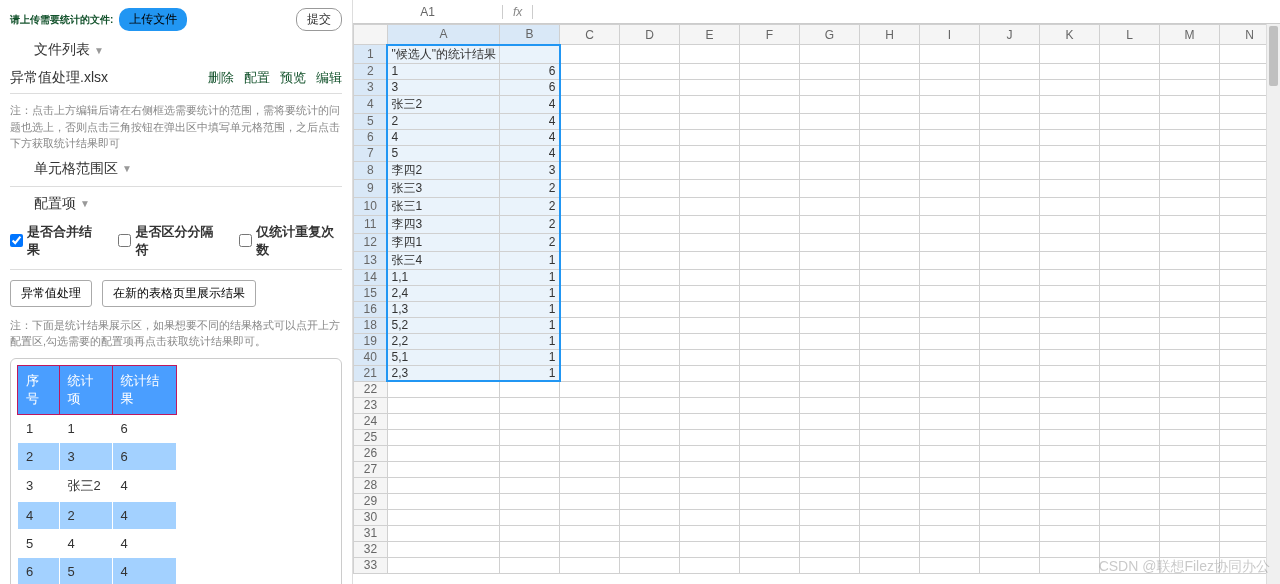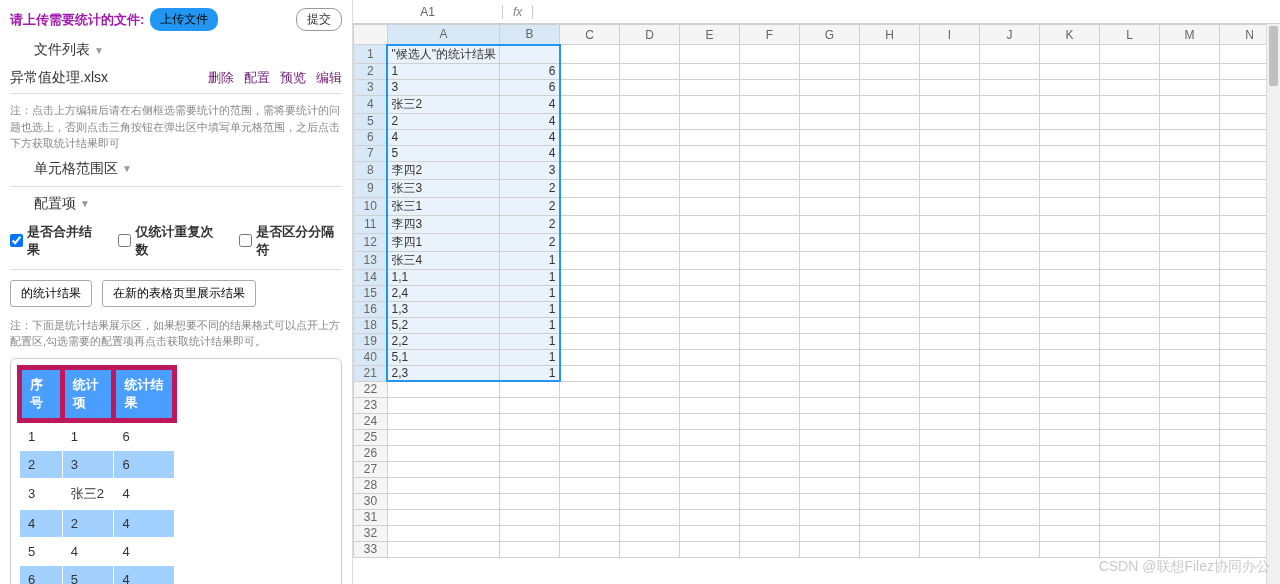--- a/index.html
+++ b/index.html
@@ -2,48 +2,48 @@
 <html><head>
   <meta charset="utf-8">
   <style>
     * { margin: 0; padding: 0; box-sizing: border-box; }
     body { font-family: Arial, "Microsoft YaHei", sans-serif; font-size: 12px; color: #333; width: 1280px; height: 584px; overflow: hidden; position: relative; }
     .container { display: flex; width: 100%; height: 100%; }
     .left-panel { width: 400px; height: 100%; padding: 8px 10px; overflow-y: auto; border-right: 1px solid #ddd; position: relative; }
     .right-panel { flex: 1; height: 100%; display: flex; flex-direction: column; background: #fff; position: relative; }
     
     .upload-row { display: flex; align-items: center; gap: 6px; margin-bottom: 10px; }
-    .upload-label { font-size: 13px; color: #a21caf; font-weight: bold; }
+    .upload-label { font-size: 10px; color: #14532d; font-weight: bold; }
     .btn-primary { background: #2196f3; color: #000000; border: none; padding: 3px 10px; border-radius: 10px; font-size: 12px; cursor: pointer; }
     .btn-outline { background: #fff; color: #333; border: 1px solid #999; padding: 2px 10px; border-radius: 10px; font-size: 12px; cursor: pointer; }
     .submit-wrap { margin-left: auto; }
     
     .section-header { display: flex; align-items: center; margin: 8px 0; }
     .section-title { font-size: 14px; color: #333; margin-left: 24px; }
     .triangle { margin-left: 4px; font-size: 10px; color: #999; }
     
     .file-row { display: flex; align-items: center; margin: 10px 0 6px; font-size: 14px; }
     .file-name { flex: 1; color: #333; }
     .file-actions { display: flex; gap: 10px; font-size: 13px; }
-    .file-actions span { cursor: pointer; color: #701a75; }
+    .file-actions span { cursor: pointer; color: #14532d; }
     
     .note { font-size: 11px; color: #888; line-height: 1.5; margin: 8px 0; }
     .divider { border: none; border-top: 1px solid #ddd; margin: 4px 0; }
     
     .checkbox-row { display: flex; gap: 18px; margin: 10px 0; font-size: 13px; font-weight: bold; }
     .checkbox-row label { display: flex; align-items: center; gap: 4px; cursor: pointer; }
     .checkbox-row input { margin: 0; }
     
     .action-row { display: flex; gap: 10px; margin: 10px 0; align-items: center; }
     .btn-box { background: #fff; border: 1px solid #aaa; padding: 4px 10px; border-radius: 3px; font-size: 12px; cursor: pointer; }
     .btn-blue-solid { background: #2196f3; color: #fff; border: none; padding: 5px 10px; border-radius: 3px; font-size: 12px; cursor: pointer; font-weight: bold; margin-left: auto; }
     
     .result-container { border: 1px solid #ccc; border-radius: 6px; padding: 6px; margin-top: 6px; height: 250px; overflow-y: auto; position: relative; }
     .result-table { border-collapse: collapse; width: 160px; }
-    .result-table th { background: #4a9eff; color: #fff; padding: 6px 8px; text-align: left; font-weight: bold; font-size: 13px; border: 5px solid #be185d; }
+    .result-table th { background: #4a9eff; color: #fff; padding: 6px 8px; text-align: left; font-weight: normal; font-size: 13px; border: 1px solid #be185d; }
     .result-table td { padding: 6px 8px; font-size: 13px; border: 1px solid #fff; }
     .result-table tr.even td { background: #a3d1ff; }
     .result-table tr.odd td { background: #fff; }
     
     
     .formula-bar { display: flex; align-items: center; border-bottom: 1px solid #ccc; height: 24px; background: #fff; }
     .cell-ref { width: 150px; text-align: center; font-size: 12px; border-right: 1px solid #ccc; color: #666; }
     .fx-label { padding: 0 10px; font-style: italic; color: #888; border-right: 1px solid #ccc; }
     .formula-input { flex: 1; border: none; outline: none; padding: 0 6px; font-size: 12px; }
     
@@ -108,31 +108,31 @@
       <span class="triangle">▼</span>
     </div>
 
     <div class="checkbox-row">
       <label>
           <input type="checkbox" checked="" style="">
           <span>是否合并结果</span>
         </label>
       <label>
           <input type="checkbox" style="">
-          <span>仅统计重复次数</span>
+          <span>是否区分分隔符</span>
         </label>
       <label>
           <input type="checkbox" style="">
-          <span>是否区分分隔符</span>
+          <span>仅统计重复次数</span>
         </label>
     </div>
     <hr class="divider">
 
     <div class="action-row">
-      <button class="btn-box">的统计结果</button>
+      <button class="btn-box">异常值处理</button>
       <button class="btn-box">在新的表格页里展示结果</button>
     </div>
 
     <div class="note">注：下面是统计结果展示区，如果想要不同的结果格式可以点开上方配置区,勾选需要的配置项再点击获取统计结果即可。</div>
 
     <div class="result-container">
       <table class="result-table">
         <thead>
             <tr id="rt-head">
               <th>序号</th>
@@ -657,20 +657,37 @@
               <td></td>
               <td></td>
               <td></td>
               <td></td>
               <td></td>
               <td></td>
               <td></td>
               <td></td>
             </tr>
             <tr>
+              <td class="row-header">29</td>
+              <td></td>
+              <td></td>
+              <td></td>
+              <td></td>
+              <td></td>
+              <td></td>
+              <td></td>
+              <td></td>
+              <td></td>
+              <td></td>
+              <td></td>
+              <td></td>
+              <td></td>
+              <td></td>
+            </tr>
+            <tr>
               <td class="row-header">30</td>
               <td></td>
               <td></td>
               <td></td>
               <td></td>
               <td></td>
               <td></td>
               <td></td>
               <td></td>
               <td></td>

